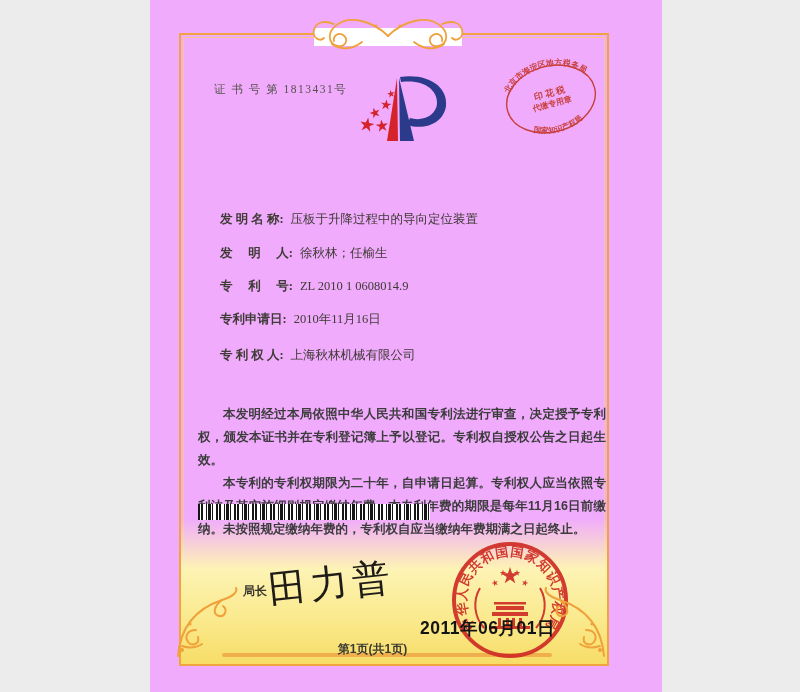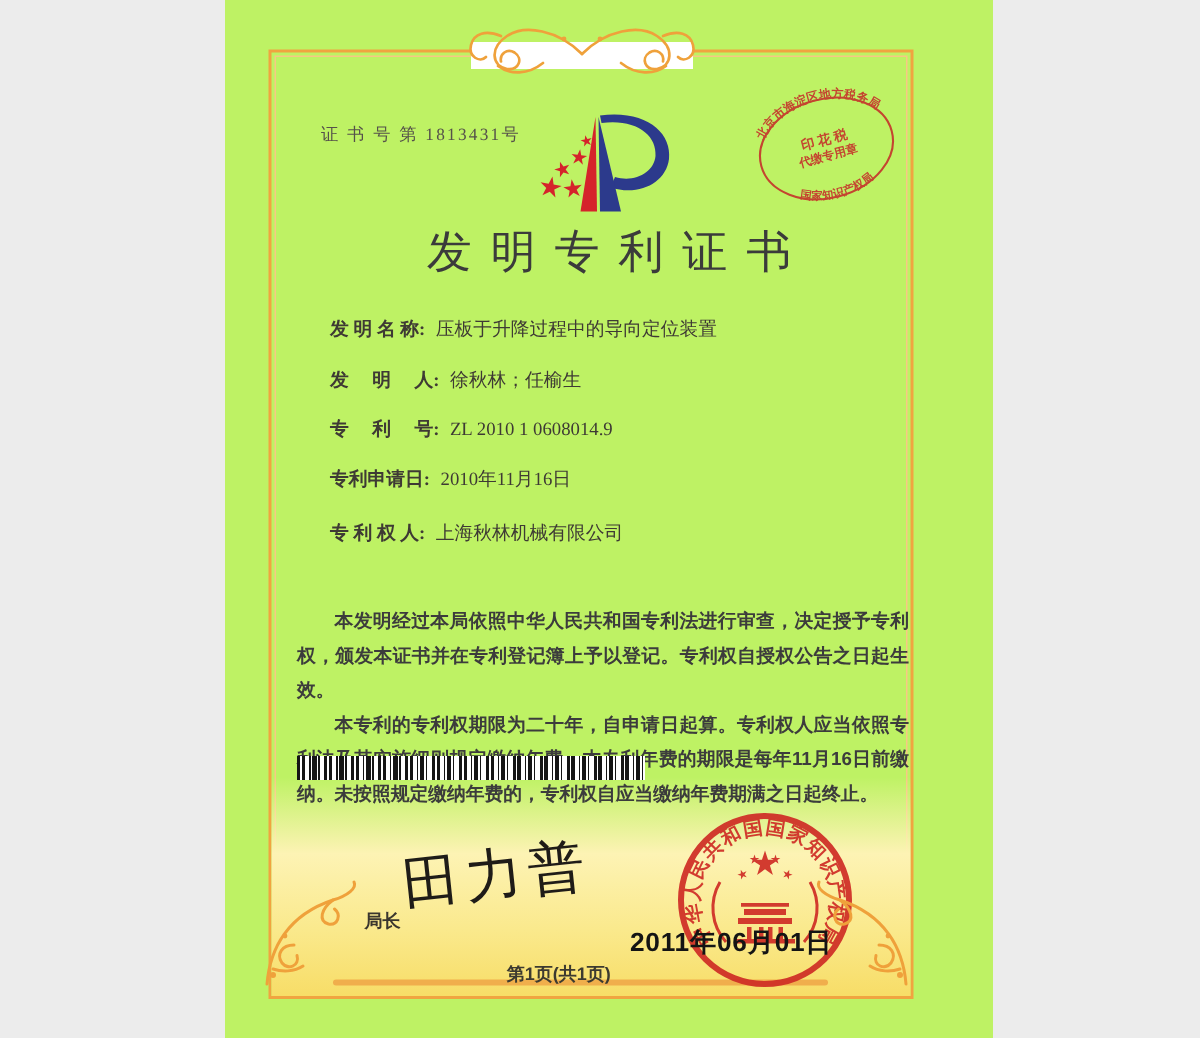--- a/index.html
+++ b/index.html
@@ -3,21 +3,21 @@
 <meta charset="utf-8">
 <style>
   html,body{margin:0;padding:0;}
   body{
     width:800px;height:692px;position:relative;overflow:hidden;
     background:#ececec;
     font-family:"Liberation Serif","DejaVu Serif",serif;
   }
   .paper{
     position:absolute;left:150px;top:0;width:512px;height:692px;
-    background:#bef264;
+    background:#f0abfc;
   }
   .frame{
     position:absolute;left:29px;top:33px;width:426px;height:629px;
     border:2px solid #f0a440;
   }
   .frame-inner{
     position:absolute;inset:2px;border:1px solid #f7c884;
   }
   .gradient{
     position:absolute;left:0;right:0;bottom:0;height:146px;
@@ -50,21 +50,21 @@
   }
   .paras p{margin:0;text-indent:2em;}
   .barcode{
     position:absolute;left:48px;top:504px;width:232px;height:16px;
     background:repeating-linear-gradient(90deg,
       #151515 0 2px,#ffffff 2px 3px,#151515 3px 5px,#ffffff 5px 8px,
       #151515 8px 9px,#ffffff 9px 10px,#151515 10px 13px,#ffffff 13px 14px,
       #151515 14px 15px,#ffffff 15px 18px);
   }
   .director{
-    position:absolute;left:93px;top:606px;
+    position:absolute;left:93px;top:583px;
     font-family:Liberation Serif, serif;
     font-size:12px;font-weight:700;color:#3a362e;z-index:3;
   }
   .signature{
     position:absolute;left:118px;top:558px;
     font-size:38px;color:#1f1c18;transform:rotate(-6deg);
     letter-spacing:4px;z-index:3;
   }
   .round-seal{position:absolute;left:296px;top:536px;z-index:2;}
   .grant-date{
@@ -132,21 +132,20 @@
         <textPath href="#taxTop" startOffset="50%" text-anchor="middle">北京市海淀区地方税务局</textPath>
       </text>
       <text x="65" y="51" font-size="9" font-weight="700" text-anchor="middle">印 花 税</text>
       <text x="65" y="61.5" font-size="8" font-weight="700" text-anchor="middle">代缴专用章</text>
       <text font-size="7.5" font-weight="700">
         <textPath href="#taxBottom" startOffset="50%" text-anchor="middle">国家知识产权局</textPath>
       </text>
     </g>
   </svg>
 
-  <div class="title">发明专利证书</div>
 
   <div class="field f0"><span class="lbl">发 明 名 称:</span><span>压板于升降过程中的导向定位装置</span></div>
   <div class="field f1"><span class="lbl">发　 明　 人:</span><span>徐秋林；任榆生</span></div>
   <div class="field f2"><span class="lbl">专　 利　 号:</span><span>ZL 2010 1 0608014.9</span></div>
   <div class="field f3"><span class="lbl">专利申请日:</span><span>2010年11月16日</span></div>
   <div class="field f4"><span class="lbl">专 利 权 人:</span><span>上海秋林机械有限公司</span></div>
 
   <div class="paras">
     <p>本发明经过本局依照中华人民共和国专利法进行审查，决定授予专利权，颁发本证书并在专利登记簿上予以登记。专利权自授权公告之日起生效。</p>
     <p>本专利的专利权期限为二十年，自申请日起算。专利权人应当依照专利法及其实施细则规定缴纳年费。本专利年费的期限是每年11月16日前缴纳。未按照规定缴纳年费的，专利权自应当缴纳年费期满之日起终止。</p>

